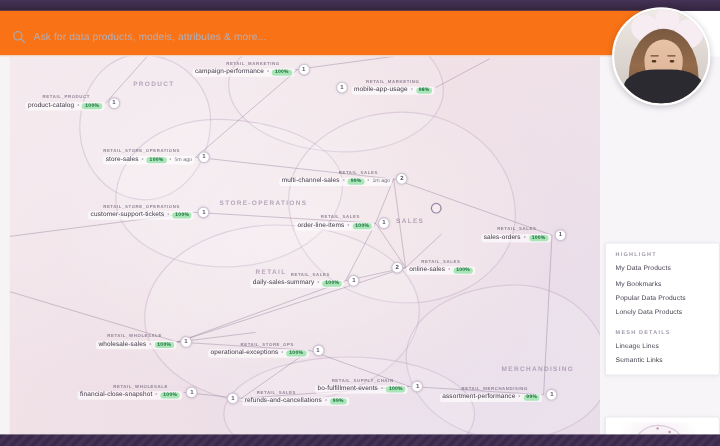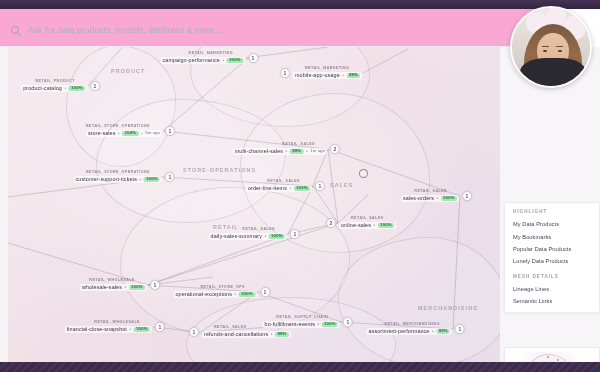--- a/index.html
+++ b/index.html
@@ -17,21 +17,21 @@
     background: #3b2a4d;
   }
   .browser-bar-inner {
     position:absolute; left:0; top:0; width:600px; height:9px;
     background: linear-gradient(180deg,#463256 0%, #33243f 100%);
   }
 
   
   .app-header {
     position: absolute; left: 0; top: 9px; width: 552px; height: 38px;
-    background: #f9a8d4; border-bottom: 1px solid #ececf0;
+    background: #f97316; border-bottom: 1px solid #ececf0;
   }
   .search-row {
     position: absolute; left: 10px; top: 12px; width: 470px; height: 18px;
     display: flex; align-items: center; gap: 7px;
   }
   .search-icon {
     width: 11px; height: 11px; flex: 0 0 auto; color: #a9a7b4;
   }
   .search-input {
     border: none; outline: none; background: transparent;

